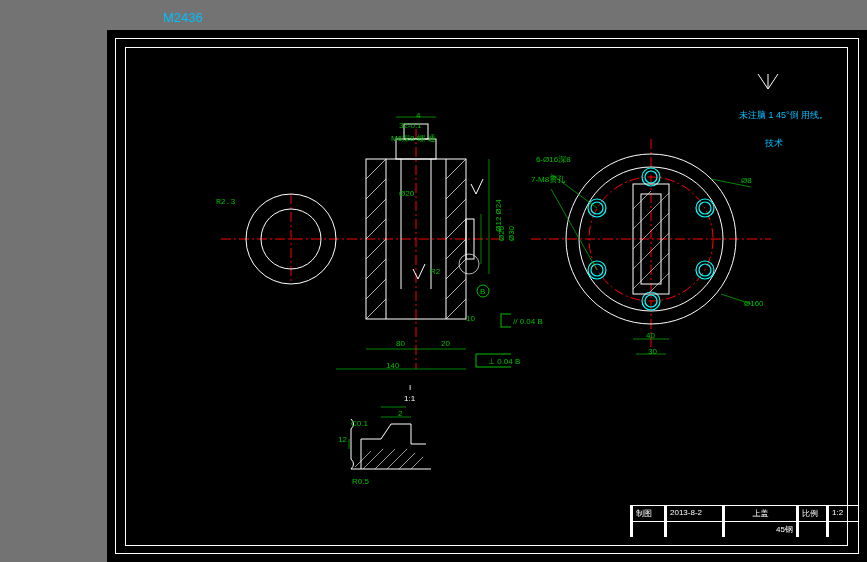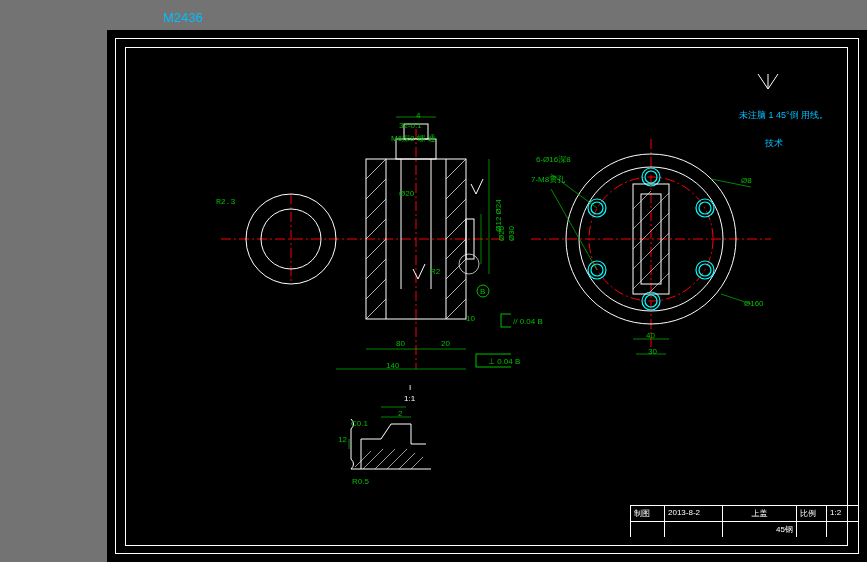--- a/index.html
+++ b/index.html
@@ -3,21 +3,21 @@
 <meta charset="utf-8">
 <style>
 * { margin: 0; padding: 0; box-sizing: border-box; }
 body { background: #737373; width: 867px; height: 562px; overflow: hidden; font-family: Arial, sans-serif; position: relative; }
 .header { position: absolute; top: 10px; left: 163px; color: #00bfff; font-size: 13px; font-weight: normal; }
 .canvas { position: absolute; top: 30px; left: 107px; width: 760px; height: 532px; background: #000; }
 .frame { position: absolute; top: 17px; left: 18px; width: 723px; height: 499px; border: 1px solid #fff; }
 .frame-inner { position: absolute; top: 8px; left: 8px; right: 8px; bottom: 8px; border: 1px solid #fff; }
 .title-block { position: absolute; bottom: 0; right: 0; width: 228px; height: 48px; }
 .tb-row { display: flex; border-top: 1px solid #fff; height: 16px; font-size: 8px; color: #fff; }
-.tb-cell { border-left: 1px solid #ffffff; padding: 2px 3px; white-space: nowrap; overflow: hidden; }
+.tb-cell { border-left: 3px solid #ffffff; padding: 2px 3px; white-space: nowrap; overflow: hidden; }
 .note { position: absolute; color: #00bfff; font-size: 9px; }
 .note-sym { position: absolute; }
 .dim { position: absolute; color: #00bf00; font-size: 8px; white-space: nowrap; }
 </style>
 </head>
 <body>
 
 <div class="header">M2436</div>
 
 <div class="canvas">

